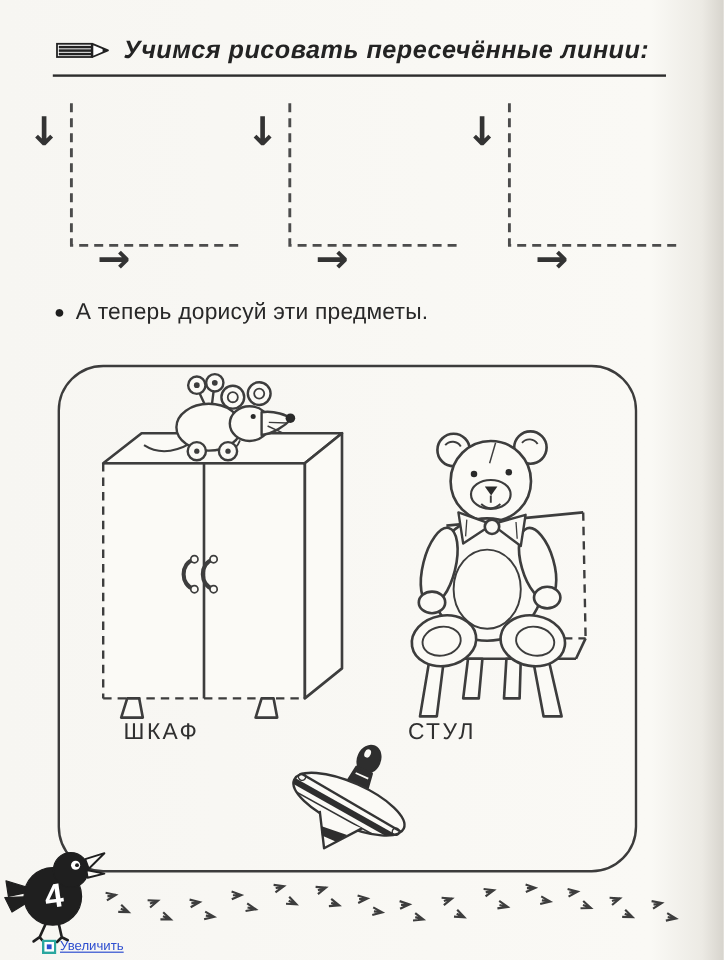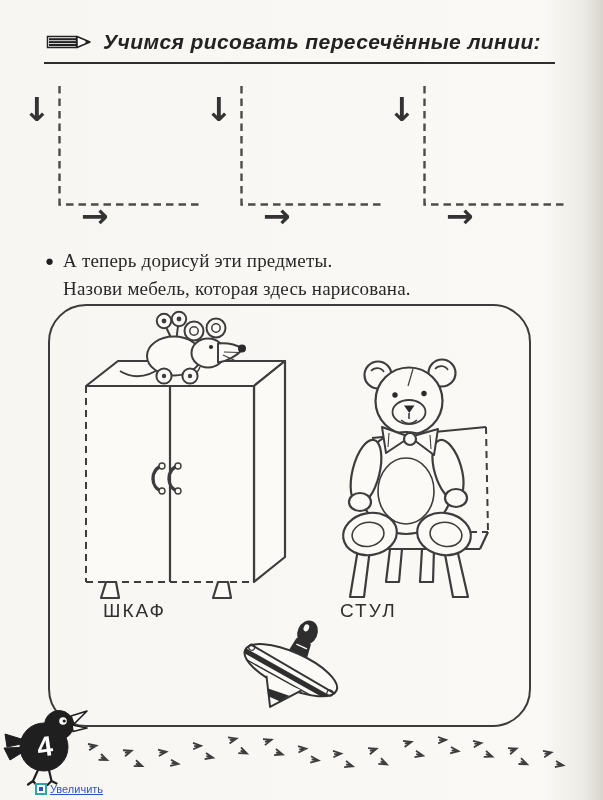--- a/index.html
+++ b/index.html
@@ -17,21 +17,21 @@
   .title{font-style:italic;font-weight:bold;font-size:21px;letter-spacing:.4px;color:#232323;white-space:nowrap;}
   
   .lshape{position:absolute;width:182px;height:156px;}
   .lshape svg{position:absolute;left:36px;top:0;}
   .arrow{position:absolute;font-family:"DejaVu Sans",sans-serif;font-weight:bold;font-size:33px;color:#333;line-height:1;}
   .arrow.down{left:2px;top:8px;}
   .arrow.right{left:60px;top:114px;}
   
   .task{position:absolute;left:45px;top:247px;display:flex;gap:9px;}
   .task .bullet{font-size:15px;line-height:1;margin-top:6px;color:#1e1e1e;}
-  .task .lines{font-size:19px;line-height:28px;letter-spacing:.2px;color:#282828;font-family:Liberation Serif, serif;}
+  .task .lines{font-size:19px;line-height:28px;letter-spacing:.2px;color:#282828;}
   
   .frame{position:absolute;left:48px;top:304px;width:479px;height:419px;
     border:2px solid #3c3c3c;border-radius:38px;}
   .fig-label{position:absolute;font-size:19px;letter-spacing:2px;color:#303030;font-weight:500;text-align:left;width:130px;}
   
   .page-num{position:absolute;left:33px;top:731px;width:24px;text-align:center;
     font-size:28px;font-weight:bold;color:#fff;transform:rotate(-8deg);}
   .enlarge{position:absolute;left:3px;top:783px;display:flex;align-items:center;gap:3px;
     font-size:11px;color:#2f4fd0;text-decoration:underline;cursor:pointer;margin-left:32px;}
 </style>
@@ -71,21 +71,20 @@
     <svg width="145" height="124" viewBox="0 0 145 124">
       <path d="M2.5,1 V119.5 H143" fill="none" stroke="#4c4c4c" stroke-width="2.4" stroke-dasharray="7.5 5"></path>
     </svg>
     <span class="arrow right">→</span>
   </div>
 
   <div class="task">
     <span class="bullet">●</span>
     <div class="lines">
       <div>А теперь дорисуй эти предметы.</div>
-      <div>Назови мебель, которая здесь нарисована.</div>
     </div>
   </div>
 
   <div class="frame"></div>
 
   <svg class="abs" style="left:72px;top:350px;" width="215" height="262" viewBox="0 0 215 262">
     <g stroke="#3d3d3d" stroke-width="2.2" fill="none" stroke-linejoin="round">
       <path d="M14,36 L46,11 L213,11 L182,36 Z" fill="#fbfaf6"></path>
       <path d="M182,36 L213,11 L213,207 L182,232 Z" fill="#fbfaf6"></path>
       <rect x="15" y="37" width="166" height="194" fill="#fbfaf6" stroke="none"></rect>

